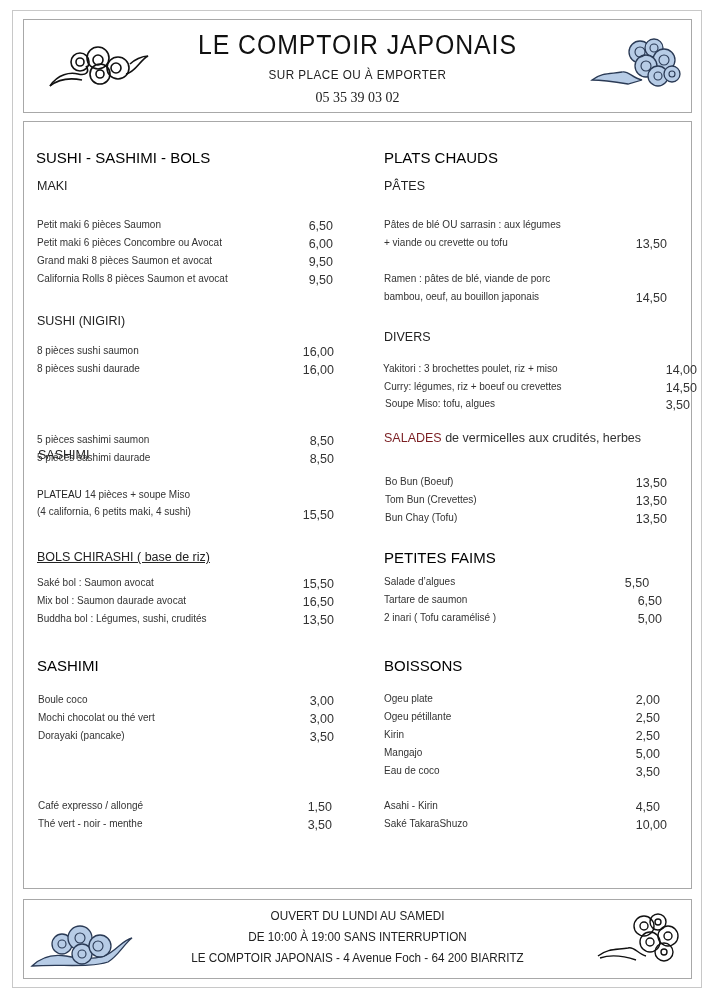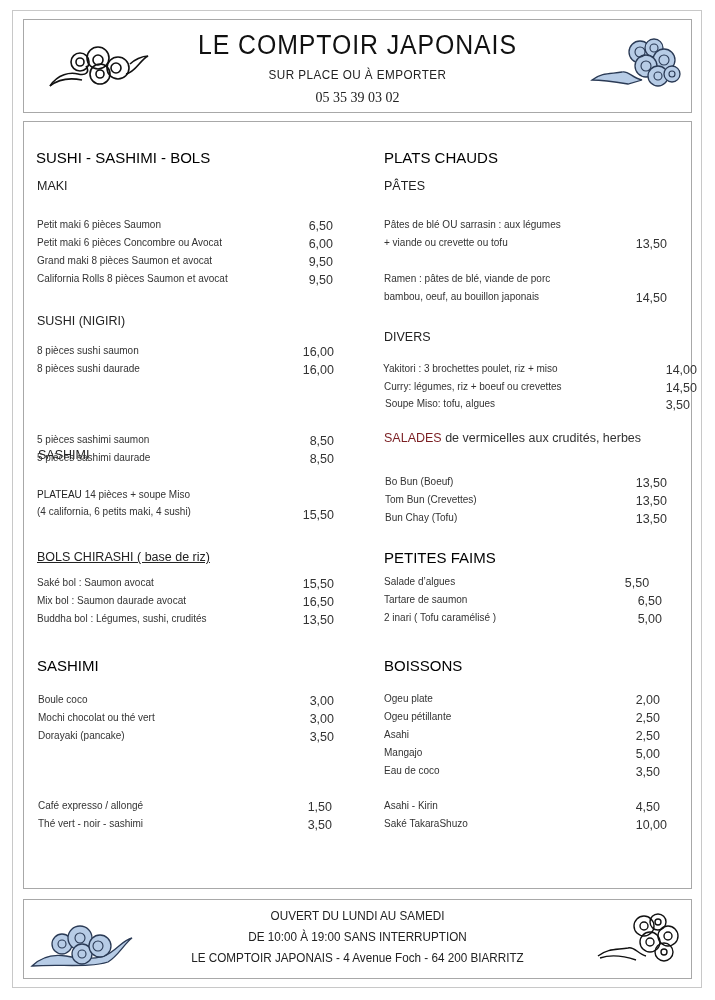--- a/index.html
+++ b/index.html
@@ -117,21 +117,21 @@
 <div class="sec-title" style="left:37px;top:657px;">SASHIMI</div>
 <div class="row" style="left:38px;top:694px;">Boule coco</div>
 <div class="price" style="left:284px;top:694px;">3,00</div>
 <div class="row" style="left:38px;top:712px;">Mochi chocolat ou thé vert</div>
 <div class="price" style="left:284px;top:712px;">3,00</div>
 <div class="row" style="left:38px;top:730px;">Dorayaki (pancake)</div>
 <div class="price" style="left:284px;top:730px;">3,50</div>
 
 <div class="row" style="left:38px;top:800px;">Café expresso / allongé</div>
 <div class="price" style="left:282px;top:800px;">1,50</div>
-<div class="row" style="left:38px;top:818px;">Thé vert - noir - sashimi</div>
+<div class="row" style="left:38px;top:818px;">Thé vert - noir - menthe</div>
 <div class="price" style="left:282px;top:818px;">3,50</div>
 
 <div class="sec-title" style="left:384px;top:149px;">PLATS CHAUDS</div>
 <div class="sub-title" style="left:384px;top:179px;">PÂTES</div>
 
 <div class="row" style="left:384px;top:219px;">Pâtes de blé OU sarrasin : aux légumes</div>
 <div class="row" style="left:384px;top:237px;">+ viande ou crevette ou tofu</div>
 <div class="price" style="left:617px;top:237px;">13,50</div>
 <div class="row" style="left:384px;top:273px;">Ramen : pâtes de blé, viande de porc</div>
 <div class="row" style="left:384px;top:291px;">bambou, oeuf, au bouillon japonais</div>
@@ -161,21 +161,21 @@
 <div class="row" style="left:384px;top:594px;">Tartare de saumon</div>
 <div class="price" style="left:612px;top:594px;">6,50</div>
 <div class="row" style="left:384px;top:612px;">2 inari ( Tofu caramélisé )</div>
 <div class="price" style="left:612px;top:612px;">5,00</div>
 
 <div class="sec-title" style="left:384px;top:657px;">BOISSONS</div>
 <div class="row" style="left:384px;top:693px;">Ogeu plate</div>
 <div class="price" style="left:610px;top:693px;">2,00</div>
 <div class="row" style="left:384px;top:711px;">Ogeu pétillante</div>
 <div class="price" style="left:610px;top:711px;">2,50</div>
-<div class="row" style="left:384px;top:729px;">Asahi</div>
+<div class="row" style="left:384px;top:729px;">Kirin</div>
 <div class="price" style="left:610px;top:729px;">2,50</div>
 <div class="row" style="left:384px;top:747px;">Mangajo</div>
 <div class="price" style="left:610px;top:747px;">5,00</div>
 <div class="row" style="left:384px;top:765px;">Eau de coco</div>
 <div class="price" style="left:610px;top:765px;">3,50</div>
 
 <div class="row" style="left:384px;top:800px;">Asahi - Kirin</div>
 <div class="price" style="left:610px;top:800px;">4,50</div>
 <div class="row" style="left:384px;top:818px;">Saké TakaraShuzo</div>
 <div class="price" style="left:617px;top:818px;">10,00</div>

